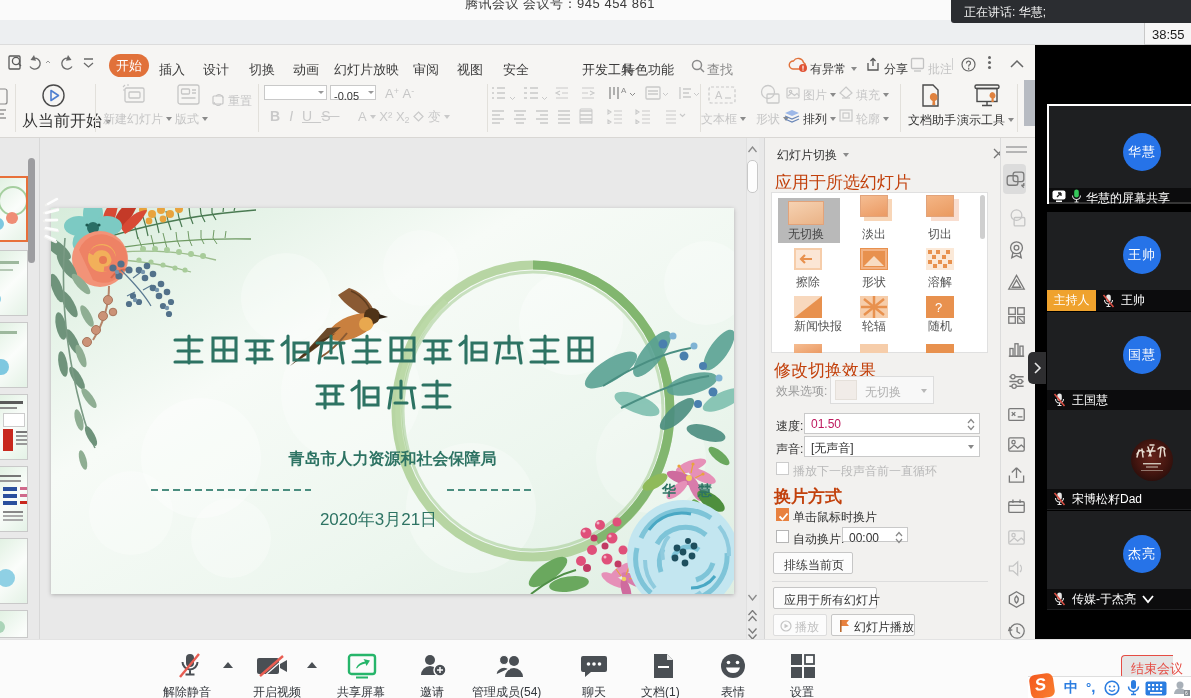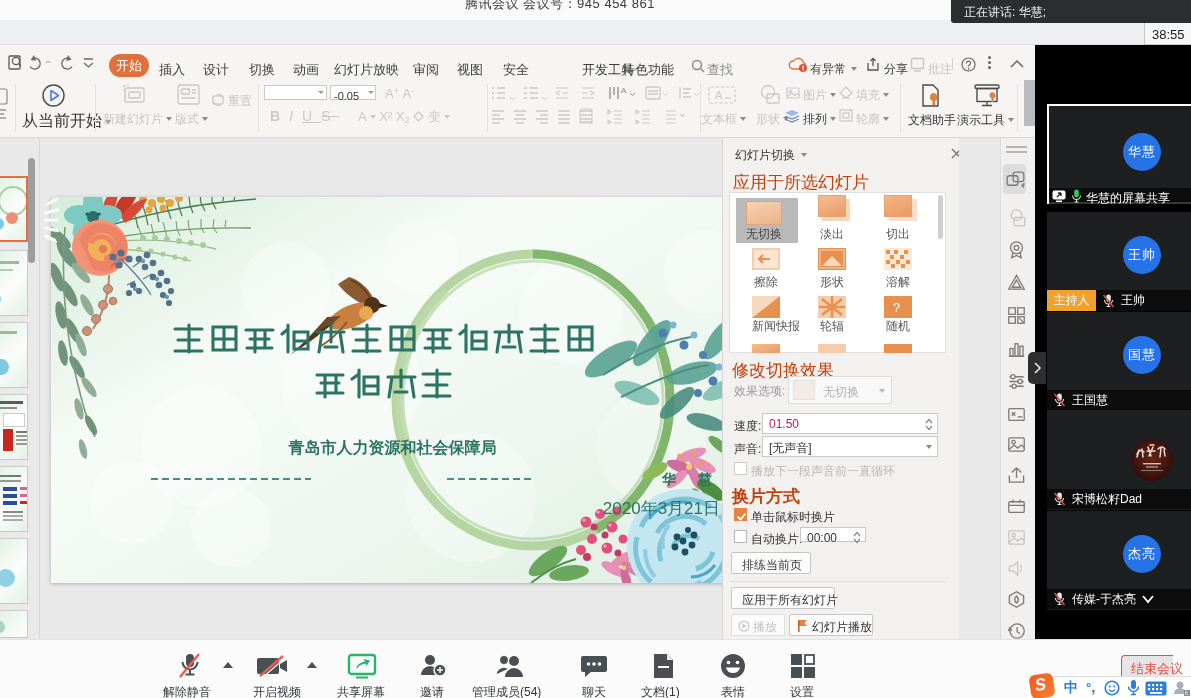--- a/index.html
+++ b/index.html
@@ -236,21 +236,21 @@
       <div class="blb" style="left:14px;top:30px;background:#8fd0e4;width:18px;height:18px"></div>
     </div>
   <div class="abs th" style="top:472px;height:28px">
       <div class="thg"></div>
       <div class="blb" style="left:10px;top:10px;background:#aad4b8"></div>
     </div>
 
   <div class="abs" style="left:28px;top:20px;width:7px;height:105px;background:#9d9da0;border-radius:4px"></div>
   <div class="abs" style="left:39px;top:0;width:1px;height:502px;background:#d8d8d8"></div>
 
-  <div class="abs" id="slide" style="left:51px;top:59px;width:683px;height:386px;background:#f4faf4;box-shadow:0 1px 4px rgba(0,0,0,.25);overflow:hidden">
+  <div class="abs" id="slide" style="left:51px;top:70px;width:683px;height:386px;background:#f4faf4;box-shadow:0 1px 4px rgba(0,0,0,.25);overflow:hidden">
   <svg class="abs" style="left:0;top:0" width="683" height="386" viewBox="0 0 683 386">
    <defs>
     <linearGradient id="bgg" x1="0" y1="0" x2="1" y2="1">
      <stop offset="0" stop-color="#d7ecdb"></stop>
             <stop offset="0.35" stop-color="#f7fbf7"></stop>
             <stop offset="0.7" stop-color="#ecf6ee"></stop>
             <stop offset="1" stop-color="#dfeee2"></stop>
     </linearGradient>
    </defs>
    <rect width="683" height="386" fill="url(#bgg)"></rect>
@@ -535,21 +535,21 @@
   </svg>
 
   <div class="abs nw" style="left:0;top:241px;width:683px;text-align:center;font-size:16px;font-weight:bold;color:#2d7363">青岛市人力资源和社会保障局</div>
   <div class="abs" style="left:-13px;top:274px;width:683px;text-align:right;font-size:14px;font-weight:bold;color:#2d7363;letter-spacing:9px">华 慧</div>
   <svg class="abs" style="left:0;top:279px" width="683" height="6">
         <g stroke="#4a8d7f" stroke-width="2" stroke-dasharray="7 4">
           <line x1="100" y1="3" x2="260" y2="3"></line>
           <line x1="396" y1="3" x2="483" y2="3"></line>
         </g>
       </svg>
-  <div class="abs" style="left:-14px;top:300px;width:683px;text-align:right;font-size:17px;color:#2d7363">2020年3月21日</div>
+  <div class="abs" style="left:-14px;top:300px;width:683px;text-align:center;font-size:17px;color:#2d7363">2020年3月21日</div>
 
   </div>
 
   <svg class="abs" style="left:38px;top:55px" width="22" height="55" viewBox="0 0 22 55" fill="none" stroke="#fdfdfd" stroke-width="2.5" stroke-linecap="round">
       <path d="M18 6 l-10 6 M20 16 l-14 4 M19 27 l-13 1 M20 38 l-13 -2 M18 49 l-11 -5" stroke="#f0f0ee"></path>
       <path d="M19 6 l-9 5 M20 17 l-12 3 M19 27 l-11 0 M19 37 l-11 -2 M17 47 l-9 -4"></path>
     </svg>
 
   <div class="abs" style="left:746px;top:0;width:13px;height:502px;background:#ececec;border-left:1px solid #e0e0e0"></div>
   <svg class="abs" style="left:748px;top:8px" width="9" height="7">
@@ -565,21 +565,21 @@
   <svg class="abs" style="left:748px;top:490px" width="9" height="12">
       <path d="M0.5 0.5 L4.5 5 L8.5 0.5 M0.5 6.5 L4.5 11 L8.5 6.5" fill="none" stroke="#7a7a7a" stroke-width="1.3"></path>
     </svg>
 </div>
 <style>
 .th{left:-18px;width:46px;height:66px;background:#eef6ee;border:1px solid #c9c9c9;overflow:hidden}
 .thg{position:absolute;left:0;top:0;width:46px;height:66px;background:linear-gradient(135deg,#d8edda,#fbfdfb 55%,#e2f1e4)}
 .blb{position:absolute;width:12px;height:12px;border-radius:50%}
 </style>
 
-<div class="abs" id="rpanel" style="left:722px;top:138px;width:237px;height:502px;background:#f2f1ef;border-left:1px solid #d5d5d5;overflow:hidden">
+<div class="abs" id="rpanel" style="left:764px;top:138px;width:237px;height:502px;background:#f2f1ef;border-left:1px solid #d5d5d5;overflow:hidden">
   <div class="abs nw" style="left:12px;top:9px;font-size:12px;color:#333">幻灯片切换 <i class="dn"></i></div>
   <svg class="abs" style="left:228px;top:10px" width="11" height="11">
       <path d="M1 1 L10 10 M10 1 L1 10" stroke="#777" stroke-width="1.3"></path>
     </svg>
   <div class="abs nw org" style="left:10px;top:33px">应用于所选幻灯片</div>
   <div class="abs" style="left:6px;top:54px;width:217px;height:161px;background:#fff;border:1px solid #e0e0e0">
     <div class="abs" style="left:6px;top:5px;width:62px;height:45px;background:#b9b9b9"></div>
     <div class="abs" style="left:208px;top:2px;width:5px;height:44px;background:#cfcfcf;border-radius:3px"></div>
 
     <div class="abs ticon" style="left:16px;top:8px;width:36px;height:24px;background:linear-gradient(160deg,#f6d2b2,#eab387)"></div>

